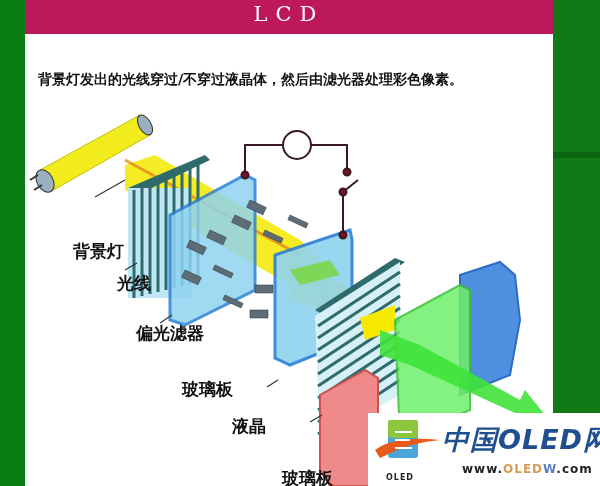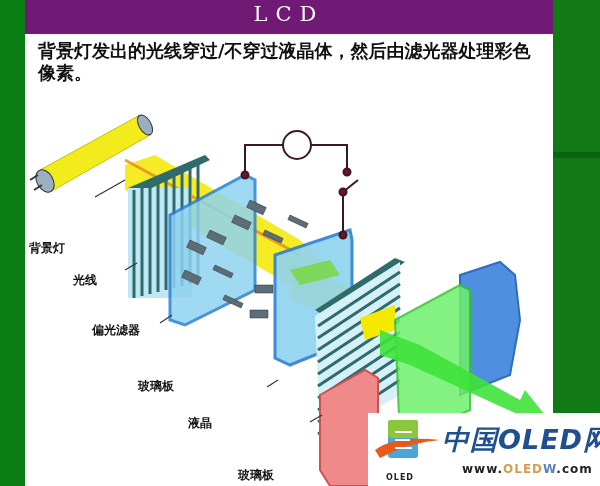--- a/index.html
+++ b/index.html
@@ -1,23 +1,23 @@
 <!DOCTYPE html>
 <html><head>
   <meta charset="utf-8">
   <style>
     html, body { margin: 0; padding: 0; }
     body { width: 600px; height: 486px; position: relative; overflow: hidden; background: #ffffff; font-family: "DejaVu Sans", sans-serif; }
     .green-left { position: absolute; left: 0; top: 0; width: 25px; height: 486px; background: #0a7d14; }
     .green-right { position: absolute; left: 553px; top: 0; width: 47px; height: 486px; background: #117a16; }
     .green-right .band { position: absolute; left: 0; top: 152px; width: 47px; height: 6px; background: #0b6510; }
-    .header { position: absolute; left: 25px; top: 0; width: 528px; height: 34px; background: #701a75; }
+    .header { position: absolute; left: 25px; top: 0; width: 528px; height: 34px; background: #be185d; }
     .header-title { position: absolute; left: 0; top: 2px; width: 528px; text-align: center; color: #ffffff; font-family: "DejaVu Serif", serif; font-size: 21px; letter-spacing: 8px; }
-    .desc { position: absolute; left: 38px; top: 40px; width: 500px; font-size: 18px; line-height: 22px; font-weight: bold; color: #111; }
-    .label { position: absolute; font-size: 12px; font-weight: bold; color: #111; white-space: nowrap; }
+    .desc { position: absolute; left: 38px; top: 68px; width: 500px; font-size: 14px; line-height: 22px; font-weight: bold; color: #111; }
+    .label { position: absolute; font-size: 17px; font-weight: bold; color: #111; white-space: nowrap; margin-left: 44px; }
     svg.diagram { position: absolute; left: 0; top: 0; }
     .logo-cn { position: absolute; left: 442px; top: 422px; font-size: 27px; font-weight: bold; color: #1f4f8f; font-style: italic; white-space: nowrap; letter-spacing: 1px; }
     .logo-url { position: absolute; left: 462px; top: 462px; font-size: 12px; font-weight: bold; color: #222; white-space: nowrap; letter-spacing: 1px; }
     .logo-url .mid { color: #d69c54; }
     .logo-url .w { color: #5a7fc0; }
     .logo-oled { position: absolute; left: 386px; top: 473px; font-size: 8px; font-weight: bold; color: #222; letter-spacing: 1px; }
   </style>
 </head>
 <body>
 

